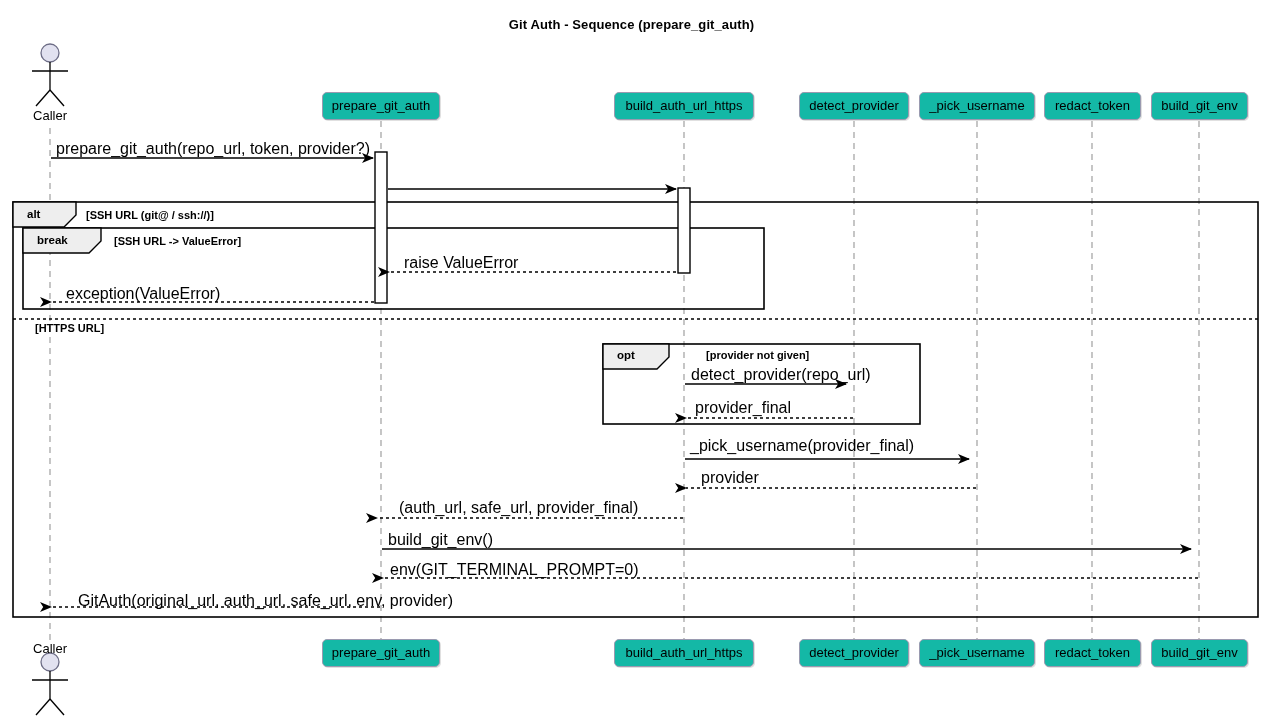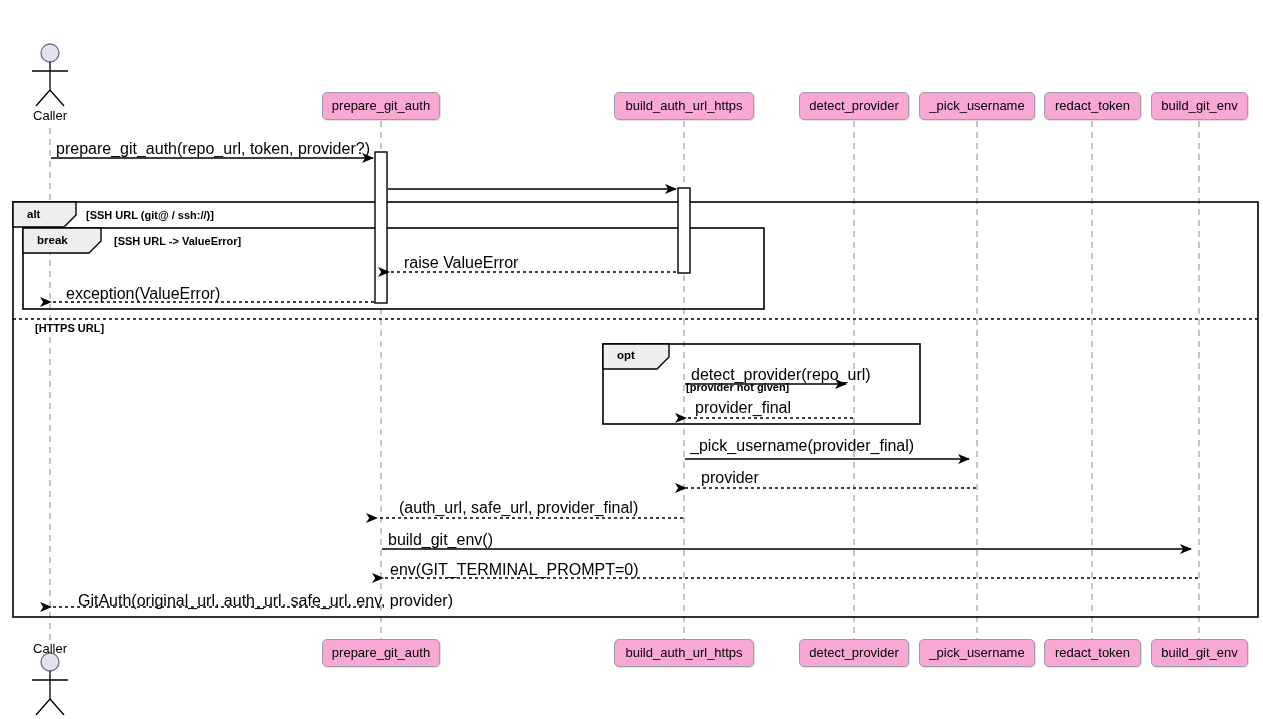--- a/index.html
+++ b/index.html
@@ -33,21 +33,21 @@
     text-align: center;
     font-size: 13px;
     font-weight: bold;
     color: #000000;
     letter-spacing: 0.1px;
   }
   
   .participant {
     position: absolute;
     box-sizing: border-box;
-    background: #f9a8d4;
+    background: #14b8a6;
     border: 1px solid #9a9ab0;
     border-radius: 5px;
     font-size: 13px;
     color: #000000;
     text-align: center;
     white-space: nowrap;
     line-height: 26px;
     height: 28px;
     box-shadow: 1px 1px 0 rgba(0,0,0,0.12);
   }
@@ -90,20 +90,21 @@
     color: #000000;
     white-space: nowrap;
     line-height: 12px;
   }
 </style>
 </head>
 <body>
 
 <div id="canvas">
 
+  <div class="diagram-title">Git Auth - Sequence (prepare_git_auth)</div>
 
   <svg id="svg-layer" xmlns="http://www.w3.org/2000/svg" viewBox="0 0 1263 719">
     <defs>
       <marker id="arrow-solid" markerWidth="12" markerHeight="10" refX="11" refY="5" orient="auto" markerUnits="userSpaceOnUse">
         <path d="M0,0 L12,5 L0,10 L3.2,5 Z" fill="#000000"></path>
       </marker>
       <marker id="arrow-solid-left" markerWidth="12" markerHeight="10" refX="1" refY="5" orient="auto" markerUnits="userSpaceOnUse">
         <path d="M12,0 L0,5 L12,10 L8.8,5 Z" fill="#000000"></path>
       </marker>
     </defs>
@@ -186,21 +187,21 @@
   <div class="actor-label" style="left:20px; top:108px; width:60px;">Caller</div>
   <div class="actor-label" style="left:20px; top:641px; width:60px;">Caller</div>
 
   <div class="frag-op" style="left:27px; top:207px;">alt</div>
   <div class="frag-guard" style="left:86px; top:208px;">[SSH URL (git@ / ssh://)]</div>
 
   <div class="frag-op" style="left:37px; top:233px;">break</div>
   <div class="frag-guard" style="left:114px; top:234px;">[SSH URL -&gt; ValueError]</div>
 
   <div class="frag-op" style="left:617px; top:348px;">opt</div>
-  <div class="frag-guard" style="left:686px; top:348px;margin-top:32px;">[provider not given]</div>
+  <div class="frag-guard" style="left:706px; top:348px;">[provider not given]</div>
 
   <div class="divider-guard" style="left:15px; top:322px;padding-left:20px;">[HTTPS URL]</div>
 
   <div class="msg-label" style="left:56px; top:142px;">prepare_git_auth(repo_url, token, provider?)</div>
   <div class="msg-label" style="left:404px; top:256px;">raise ValueError</div>
   <div class="msg-label" style="left:66px; top:287px;">exception(ValueError)</div>
   <div class="msg-label" style="left:691px; top:368px;">detect_provider(repo_url)</div>
   <div class="msg-label" style="left:695px; top:401px;">provider_final</div>
   <div class="msg-label" style="left:690px; top:439px;">_pick_username(provider_final)</div>
   <div class="msg-label" style="left:701px; top:471px;">provider</div>

